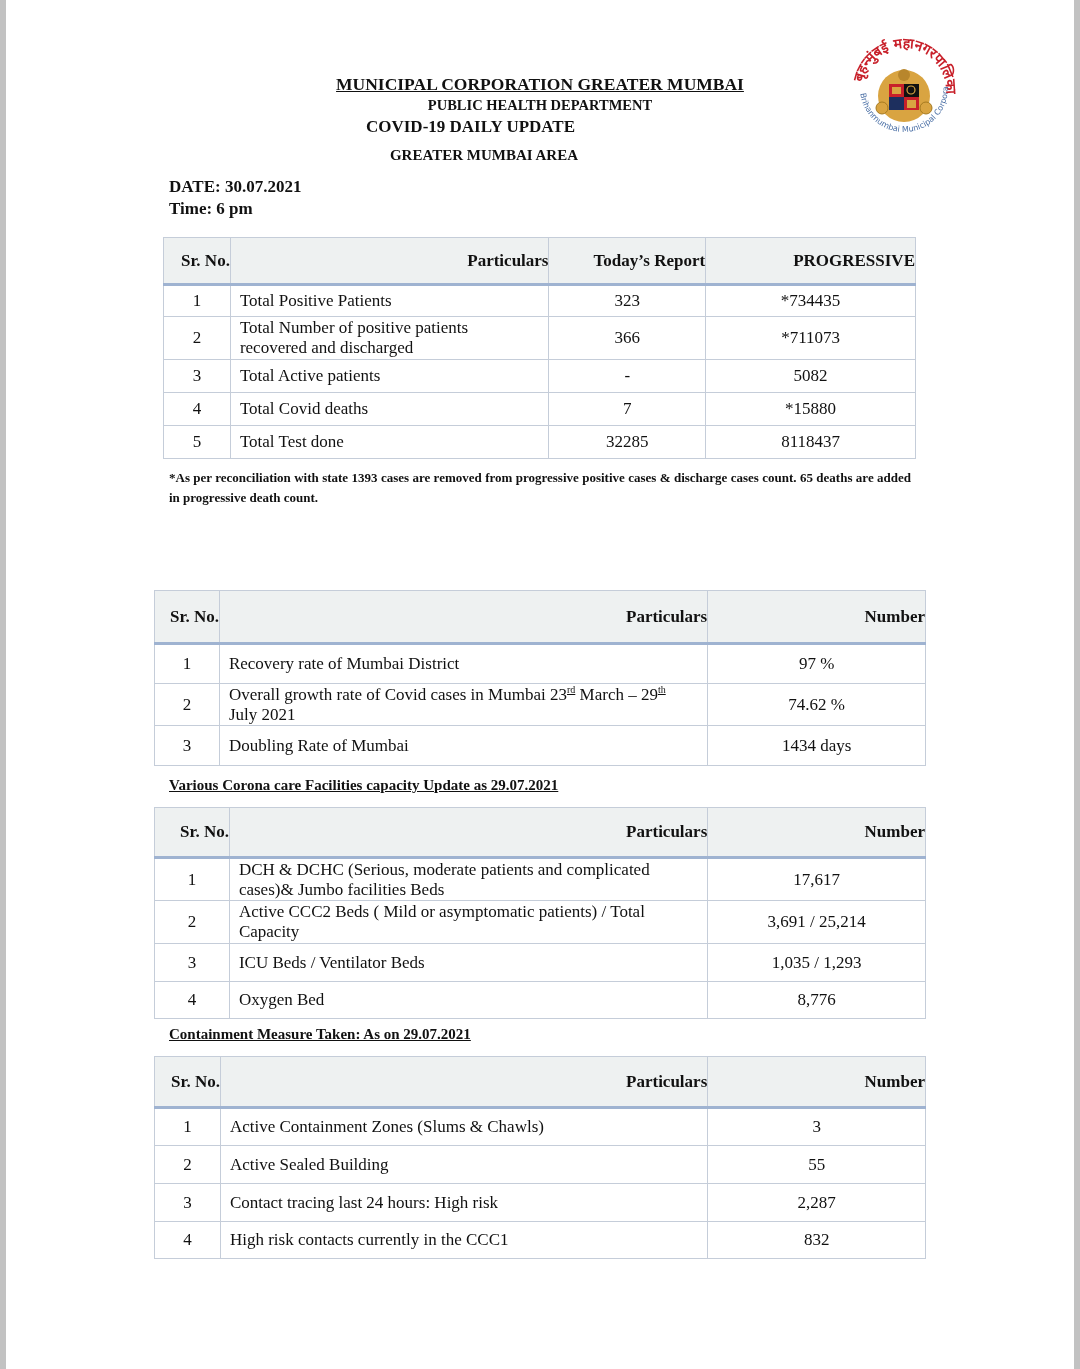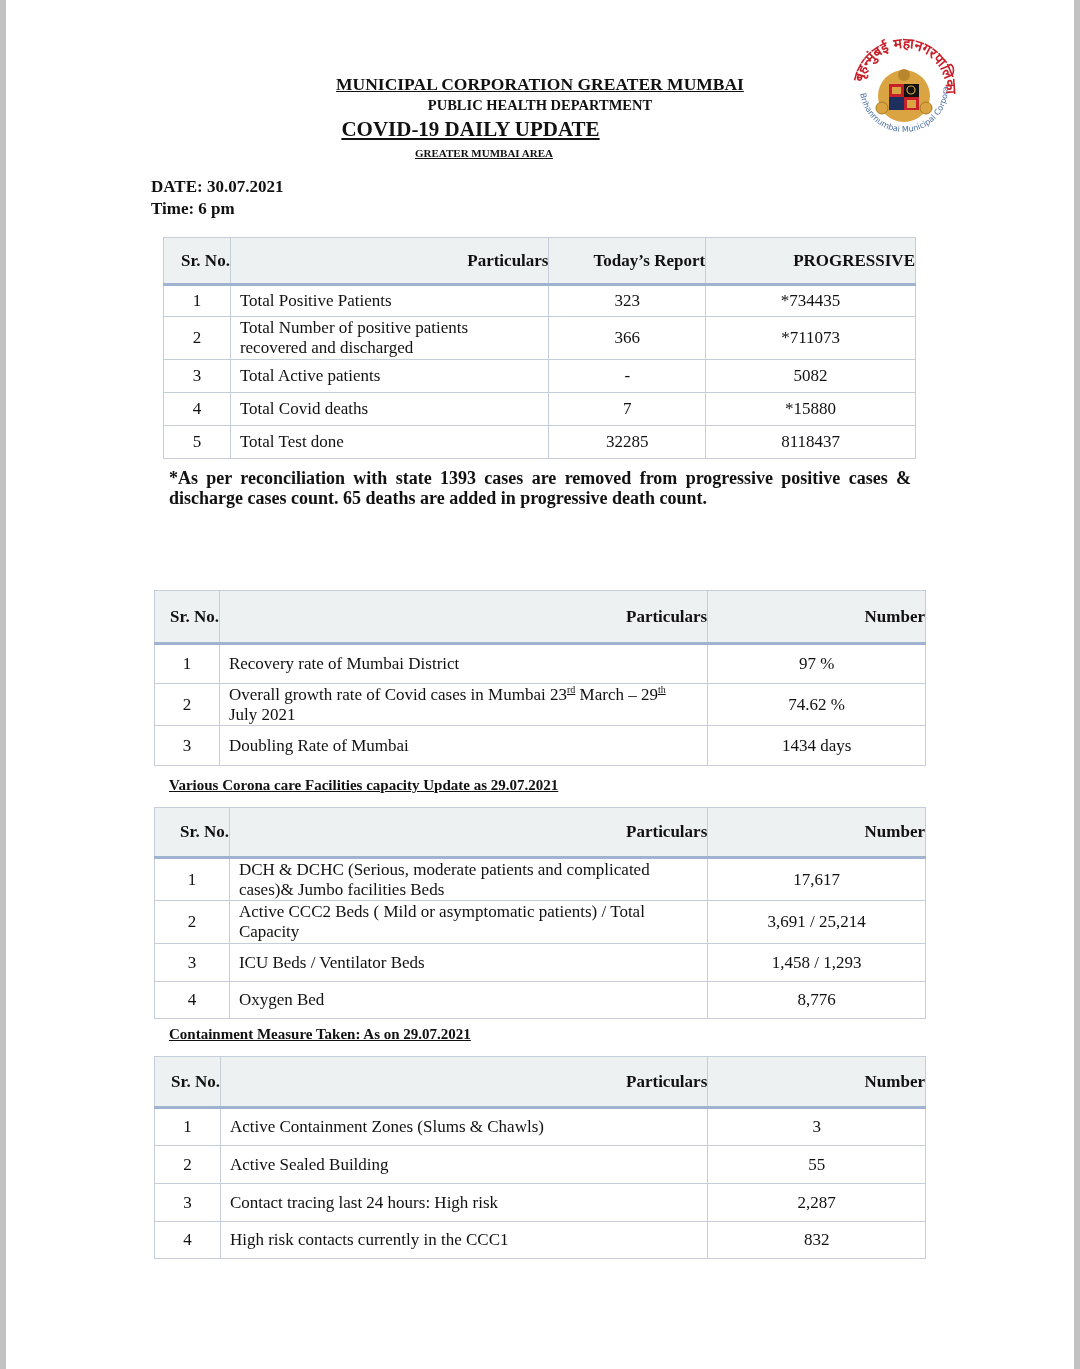--- a/index.html
+++ b/index.html
@@ -10,23 +10,23 @@
     color: #111;
   }
   .page {
     position: absolute; left: 6px; top: 0; width: 1068px; height: 1369px;
     background: #ffffff;
   }
   .abs { position: absolute; }
   .center { text-align: center; }
   .hdr1 { left: 0; width: 1080px; top: 74px; font-size: 17.5px; font-weight: bold; text-decoration: underline; }
   .hdr2 { left: 0; width: 1080px; top: 97px; font-size: 14.5px; font-weight: bold; }
-  .hdr3 { left: 0; width: 941px; top: 117px; font-size: 21px; font-weight: bold; text-decoration: underline; }
-  .hdr4 { left: 0; width: 968px; top: 147px; font-size: 11px; font-weight: bold; text-decoration: underline; }
-  .date { left: 151px; top: 176px; font-size: 17px; font-weight: bold; line-height: 22px; }
+  .hdr3 { left: 0; width: 941px; top: 117px; font-size: 17px; font-weight: bold; }
+  .hdr4 { left: 0; width: 968px; top: 147px; font-size: 15px; font-weight: bold; }
+  .date { left: 169px; top: 176px; font-size: 17px; font-weight: bold; line-height: 22px; }
   .logo { left: 848px; top: 38px; width: 112px; height: 112px; }
 
   table { border-collapse: collapse; position: absolute; font-family: "Liberation Serif", serif; }
   td, th { border: 1.5px solid #c5cdd9; padding: 0; font-size: 17px; line-height: 20px; }
   th { background: #eef1f1; font-weight: bold; text-align: right; }
   thead tr { border-bottom: 3px solid #9fb3d1; }
   th.hd-border { border-bottom: 3px solid #9fb3d1; }
   td.c { text-align: center; }
   td.l { text-align: left; padding-left: 9px; }
 
@@ -117,21 +117,21 @@
     <tr style="height:33px;">
       <td class="c">5</td>
       <td class="l">Total Test done</td>
       <td class="c">32285</td>
       <td class="c">8118437</td>
     </tr>
   </tbody>
 </table>
 
 <div class="abs notes">
-  <p style="font-size:18px; line-height:20px;">*As per reconciliation with state 1393  cases are removed from progressive  positive cases &amp;  discharge cases count. 65 deaths are added in progressive death count.</p>
+  <p style="font-size:13px; line-height:20px;">*As per reconciliation with state 1393  cases are removed from progressive  positive cases &amp;  discharge cases count. 65 deaths are added in progressive death count.</p>
 </div>
 
 <table style="left:154px; top:590px; width:772px;">
   <colgroup>
       <col style="width:65px">
       <col style="width:489px">
       <col style="width:218px">
     </colgroup>
   <thead>
     <tr style="height:53px;">
@@ -180,21 +180,21 @@
       <td class="c">17,617</td>
     </tr>
     <tr style="height:43px;">
       <td class="c">2</td>
       <td class="l">Active CCC2 Beds ( Mild or asymptomatic patients) / Total Capacity</td>
       <td class="c">3,691 / 25,214</td>
     </tr>
     <tr style="height:38px;">
       <td class="c">3</td>
       <td class="l">ICU Beds / Ventilator Beds</td>
-      <td class="c">1,458 / 1,293</td>
+      <td class="c">1,035 / 1,293</td>
     </tr>
     <tr style="height:37px;">
       <td class="c">4</td>
       <td class="l">Oxygen Bed</td>
       <td class="c">8,776</td>
     </tr>
   </tbody>
 </table>
 
 <div class="abs sec-title" style="left:169px; top:1026px;">Containment Measure Taken: As on 29.07.2021</div>

